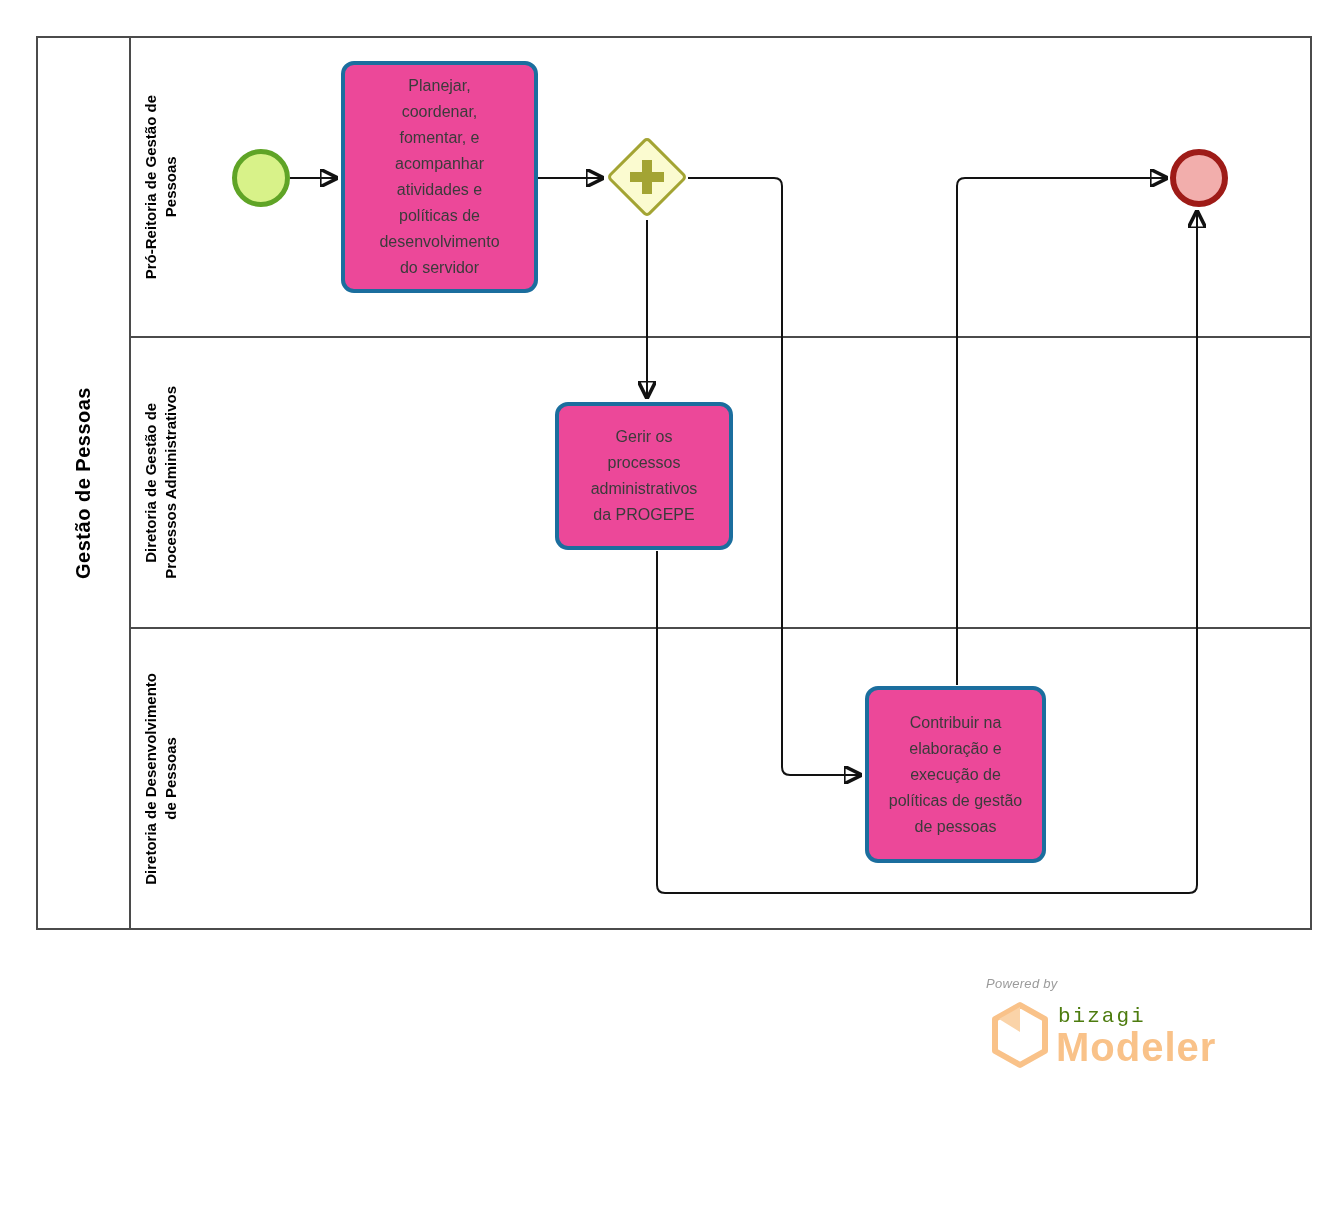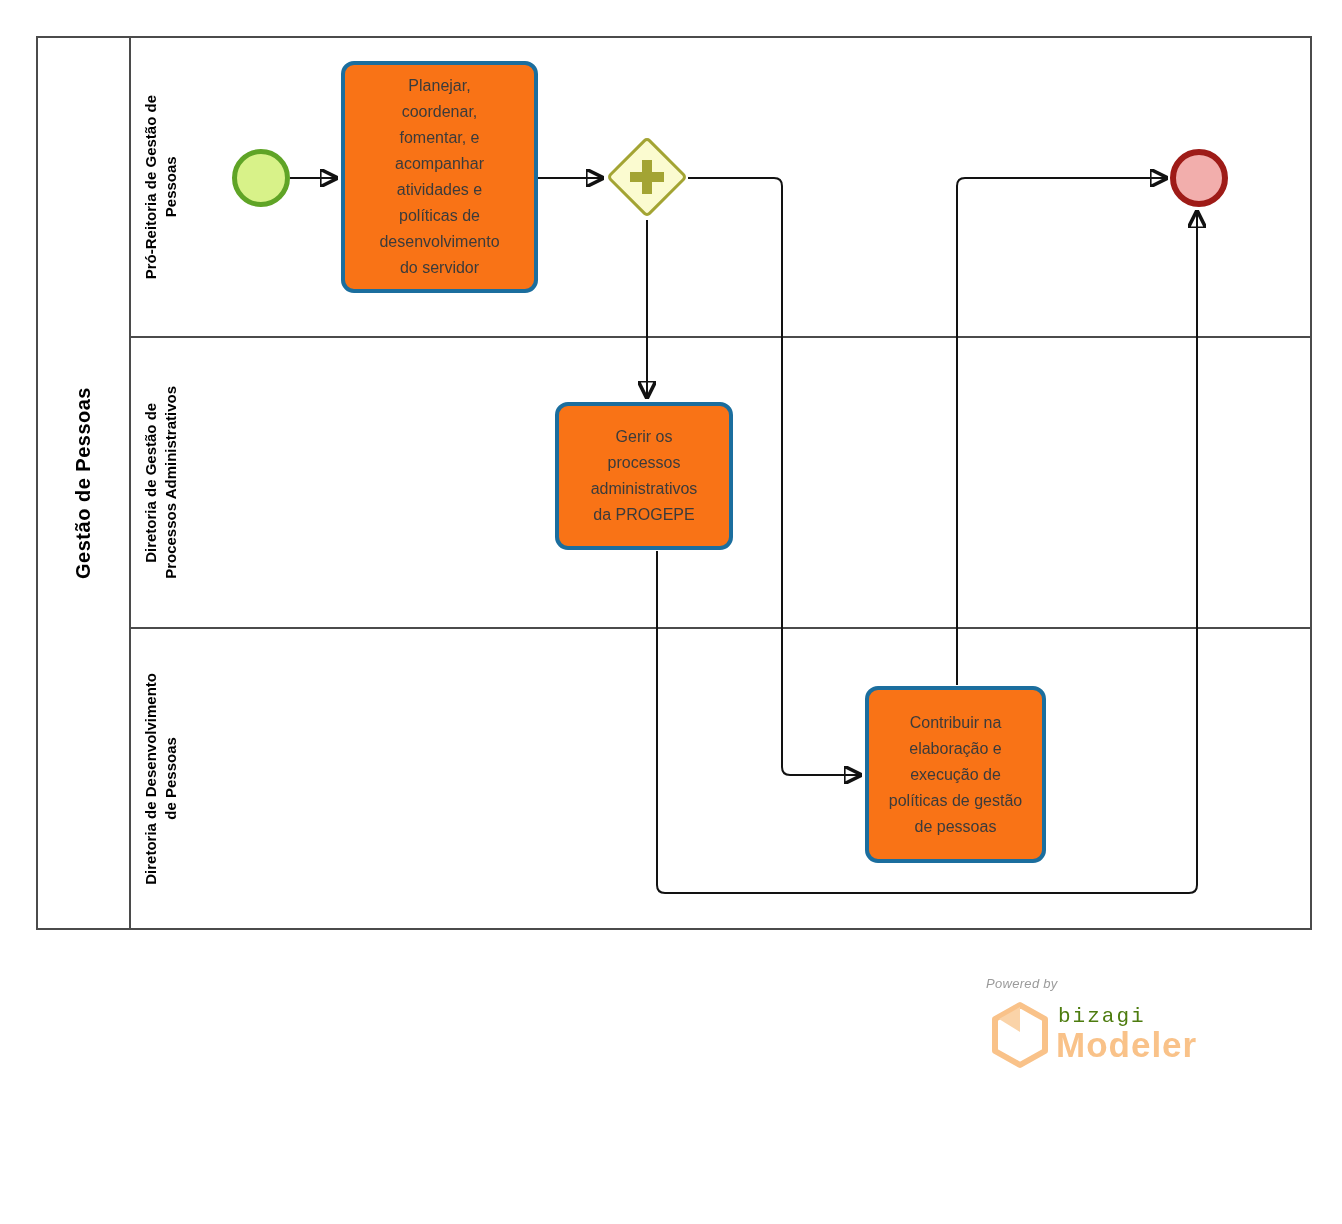--- a/index.html
+++ b/index.html
@@ -33,21 +33,21 @@
     display:flex; align-items:center; justify-content:center;
   }
   .lane-label-inner {
     writing-mode:vertical-rl; transform:rotate(180deg);
     font-weight:bold; font-size:15px; line-height:1.3; color:#000; text-align:center;
   }
   .lane-label-inner > div { white-space:nowrap; }
 
   
   .task {
-    position:absolute; background:#f97316; border:4px solid #1B6E9E; border-radius:13px;
+    position:absolute; background:#ec4899; border:4px solid #1B6E9E; border-radius:13px;
     display:flex; align-items:center; justify-content:center; text-align:center;
     font-size:16px; line-height:26px; color:#3b3b3b;
   }
   .task-planejar   { left:341px; top:61px;  width:197px; height:232px; padding:0 32px; }
   .task-gerir      { left:555px; top:402px; width:178px; height:148px; padding:0 28px; }
   .task-contribuir { left:865px; top:686px; width:181px; height:177px; padding:0 10px; }
 
   .event-start {
     position:absolute; left:232px; top:149px; width:58px; height:58px;
     border:5px solid #5FA426; background:#D8F289; border-radius:50%;
@@ -70,21 +70,21 @@
   
   .flows { position:absolute; left:0; top:0; width:1342px; height:1224px; pointer-events:none; }
   .flows path { fill:none; stroke:#121212; stroke-width:2px; }
 
   
   .footer { position:absolute; left:986px; top:976px; width:300px; }
   .powered-by { font-size:13px; color:#9b9b9b; letter-spacing:0.3px;font-style:italic; }
   .logo-row { position:relative; margin-top:8px; height:72px; }
   .logo-hex { position:absolute; left:4px; top:2px; }
   .brand-name { position:absolute; left:72px; top:6px; font-size:21px; color:#4d7c0f; letter-spacing:2px;font-family:Liberation Mono, monospace; }
-  .product-name { position:absolute; left:70px; top:26px; font-size:35px; font-weight:bold; color:#F9C289; letter-spacing:1px; }
+  .product-name { position:absolute; left:70px; top:26px; font-size:40px; font-weight:bold; color:#F9C289; letter-spacing:1px; }
 </style>
 </head>
 <body>
 
 <div class="canvas">
 
   <div class="pool">
     <div class="pool-band">
       <div class="pool-label">Gestão de Pessoas</div>
     </div>

